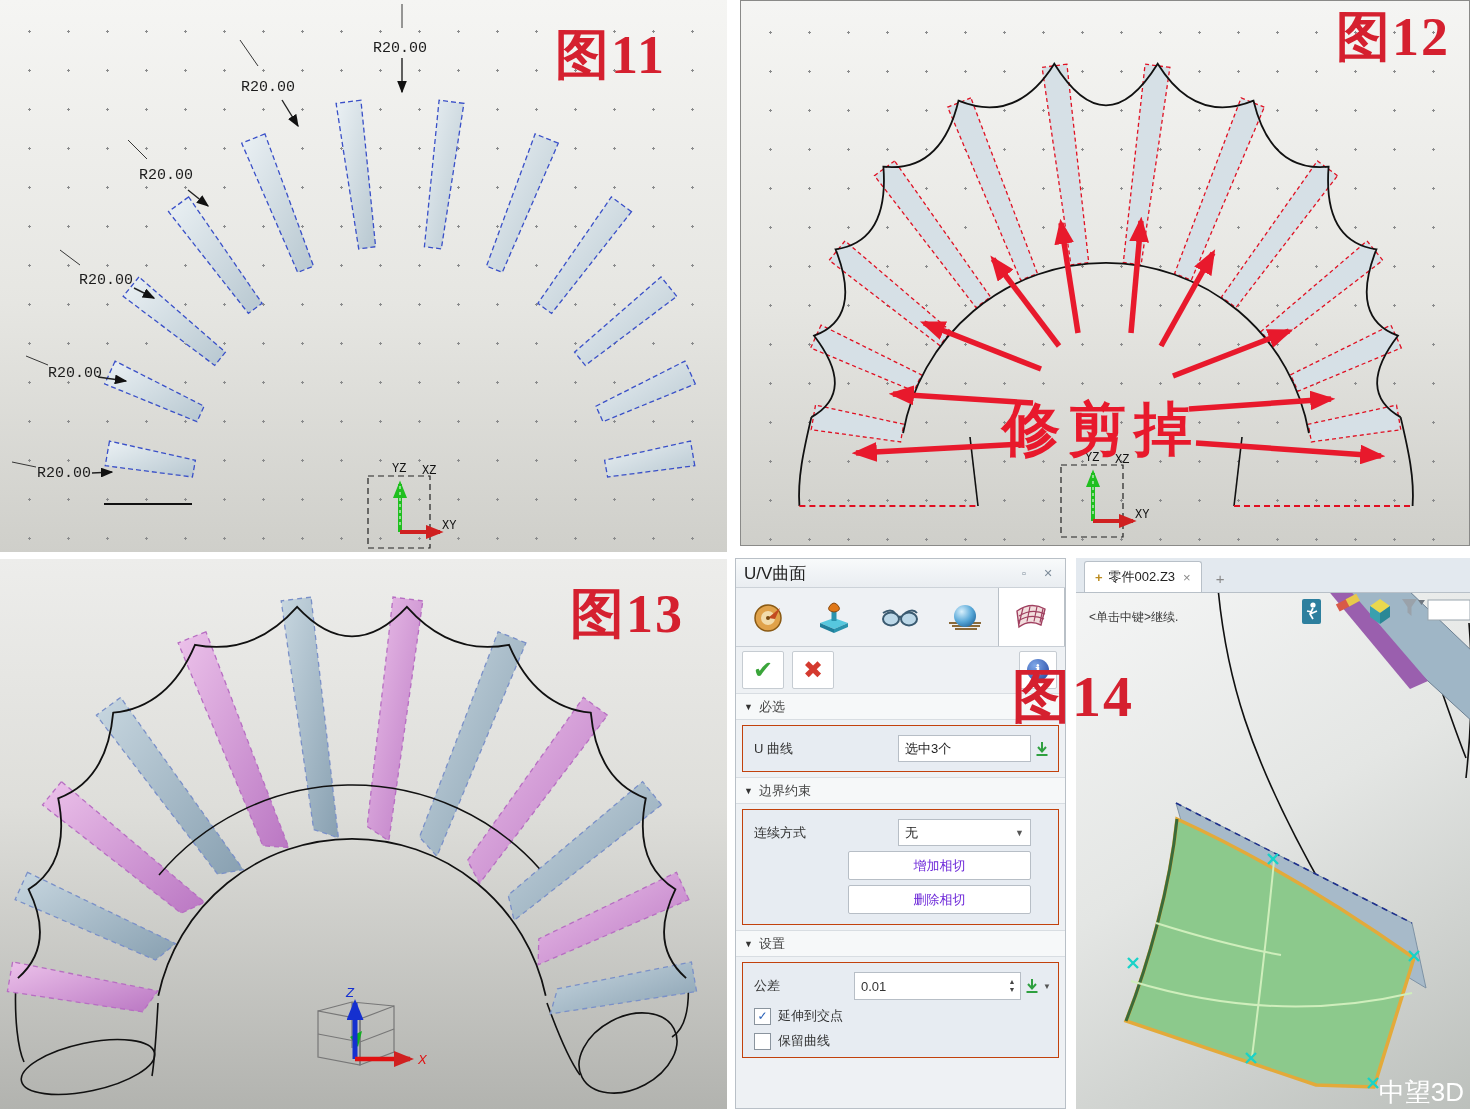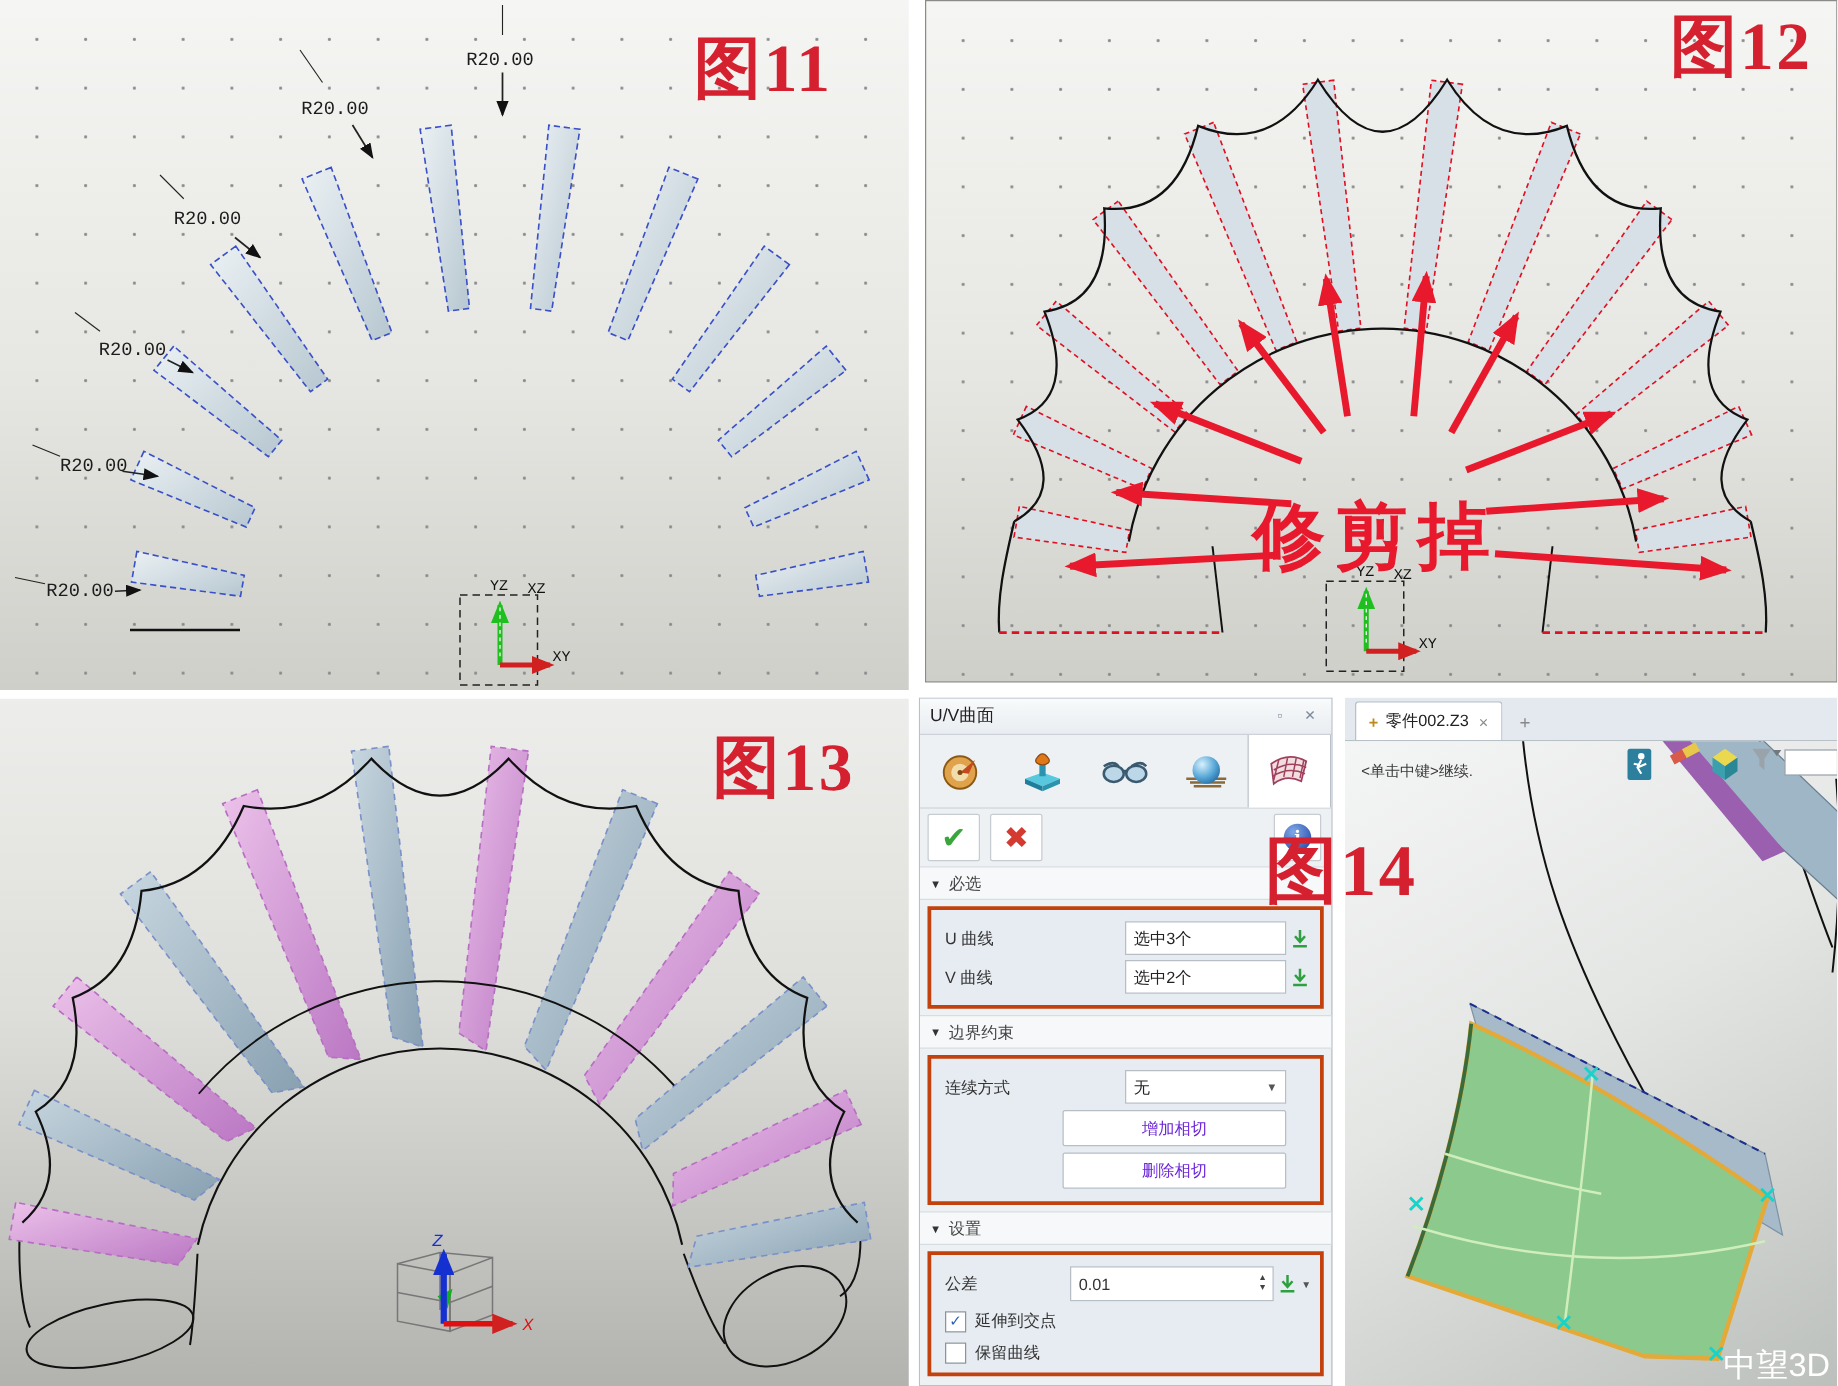--- a/index.html
+++ b/index.html
@@ -17,38 +17,38 @@
     background:linear-gradient(180deg,#ededeb 0%,#dededa 45%,#b2b3af 100%);}
   #fig14{left:735px;top:558px;width:735px;height:551px;background:#fff;}
   .figtag{position:absolute;color:#d5202f;font-family:Liberation Serif, serif;font-weight:bold;
     font-size:54px;line-height:1;letter-spacing:2px;}
   svg{display:block;}
   
   #panel{position:absolute;left:0;top:0;width:331px;height:551px;background:#eef1f4;
     border:1px solid #b9c0c7;box-sizing:border-box;font-size:13px;color:#333;}
   #panel .titlebar{height:28px;background:linear-gradient(#f8fafb,#e9edf1);border-bottom:1px solid #ccd2d8;
     display:flex;align-items:center;padding:0 8px;}
-  #panel .titlebar .t{flex:1;font-size:14px;color:#222;}
+  #panel .titlebar .t{flex:1;font-size:17px;color:#222;}
   .winbtn{width:18px;height:16px;margin-left:6px;color:#7c8b99;font-size:11px;line-height:16px;
     text-align:center;cursor:default;}
   .iconrow{height:58px;display:flex;align-items:stretch;border-bottom:1px solid #c9cfd6;background:#eef1f4;}
   .icab{flex:1;display:flex;align-items:center;justify-content:center;}
   .icab.active{background:#fff;border-left:1px solid #b9c0c7;border-right:1px solid #b9c0c7;}
   .cmdrow{height:46px;display:flex;align-items:center;padding:0 6px;background:#eef1f4;}
   .cmdbtn{width:40px;height:36px;background:#fff;border:1px solid #c6ccd2;border-radius:2px;
     display:flex;align-items:center;justify-content:center;font-size:24px;margin-right:8px;}
   .ok{color:#3aa53a;} .cancel{color:#d43a2f;}
   .infobtn{margin-left:auto;margin-right:2px;width:36px;height:36px;background:#fff;border:1px solid #c6ccd2;
     border-radius:2px;display:flex;align-items:center;justify-content:center;}
   .infoball{width:22px;height:22px;border-radius:50%;background:radial-gradient(circle at 35% 30%,#7fa8e8,#1c3f9e);
     color:#fff;font-size:14px;font-weight:bold;text-align:center;line-height:22px;font-family:"DejaVu Serif",serif;}
   .sechead{height:25px;background:#f6f8f9;border-top:1px solid #d8dde2;border-bottom:1px solid #d8dde2;
     display:flex;align-items:center;padding:0 8px;color:#444;}
   .sechead .tri{font-size:9px;margin-right:6px;color:#333;}
-  .group{margin:5px 6px;background:#e7ecf2;border:3px solid #c2410c;padding:5px 5px;}
+  .group{margin:5px 6px;background:#e7ecf2;border:1px solid #c2410c;padding:5px 5px;}
   .frow{display:flex;align-items:center;margin:4px 0;}
   .flab{width:100px;padding-left:6px;color:#333;}
   .fval{flex:1;height:25px;background:#fff;border:1px solid #b7bec6;display:flex;align-items:center;
     padding:0 6px;color:#222;margin-left:44px;}
   .pick{width:22px;display:flex;justify-content:center;align-items:center;}
   .drop{display:flex;}
   .drop .caret{margin-left:auto;color:#555;font-size:9px;}
   .pbtn{height:27px;background:#fff;border:1px solid #b7bec6;border-radius:2px;display:flex;
     align-items:center;justify-content:center;color:#6d28d9;margin:5px 0 5px 100px;}
   .spin{flex:1;height:26px;background:#fff;border:1px solid #b7bec6;display:flex;align-items:center;padding:0 0 0 6px;}
@@ -311,29 +311,20 @@
       </div>
 
       <div class="sechead">
         <span class="tri">▼</span>
         <span>必选</span>
       </div>
       <div class="group">
         <div class="frow">
           <div class="flab">U 曲线</div>
           <div class="fval">选中3个</div>
-          <div class="pick">
-            <svg width="16" height="16" viewBox="0 0 16 16">
-                <path d="M8,1 v8 M4,6 l4,4.5 4,-4.5 M2.5,14 h11" stroke="#2fa040" stroke-width="2" fill="none"></path>
-              </svg>
-            </div>
-        </div>
-        <div class="frow">
-          <div class="flab">V 曲线</div>
-          <div class="fval">选中2个</div>
           <div class="pick">
             <svg width="16" height="16" viewBox="0 0 16 16">
                 <path d="M8,1 v8 M4,6 l4,4.5 4,-4.5 M2.5,14 h11" stroke="#2fa040" stroke-width="2" fill="none"></path>
               </svg>
             </div>
         </div>
       </div>
 
       <div class="sechead">
         <span class="tri">▼</span>

